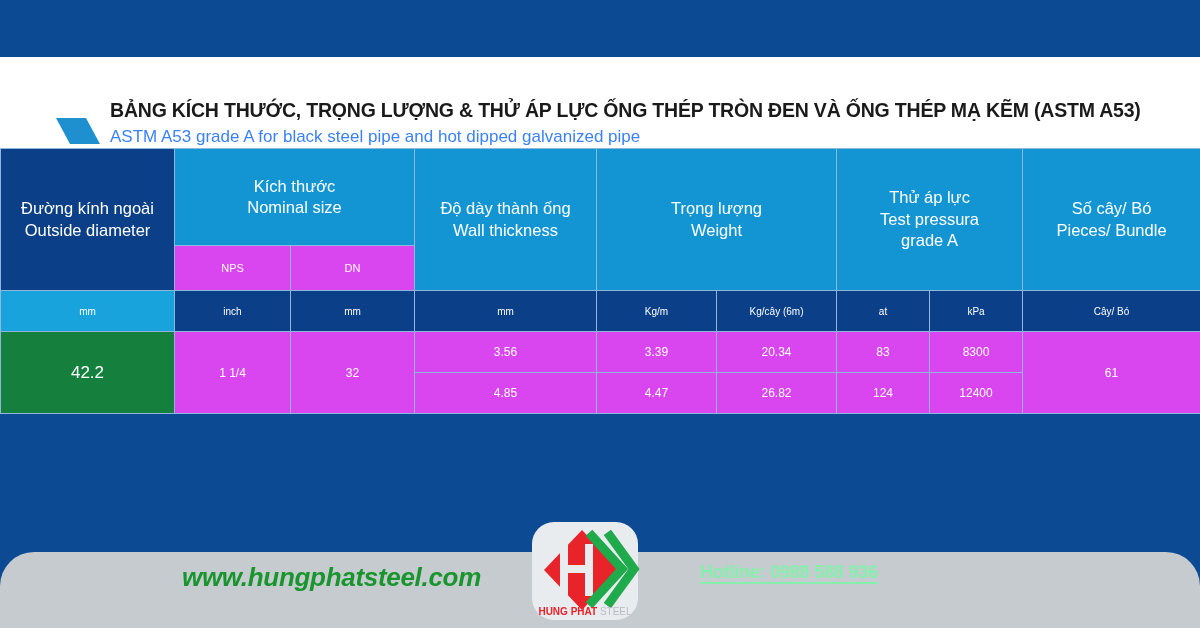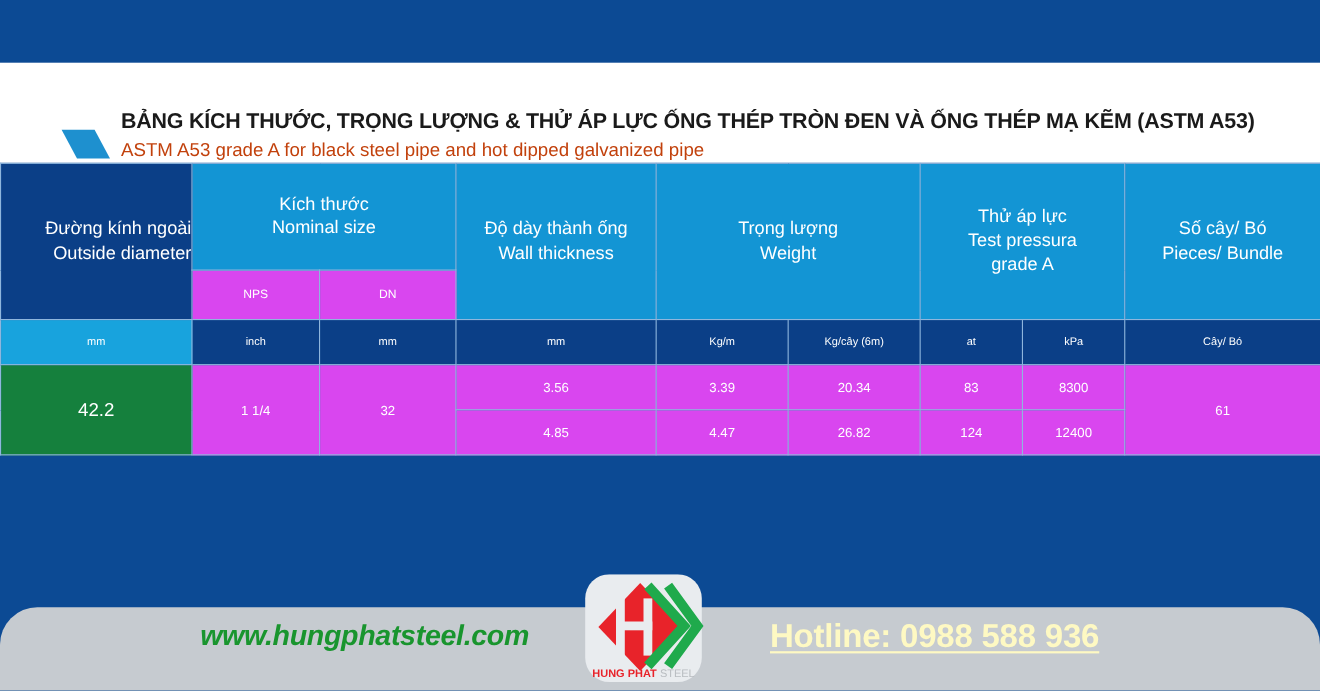--- a/index.html
+++ b/index.html
@@ -51,21 +51,21 @@
   .header-title {
     font-size: 19.5px;
     font-weight: bold;
     color: #1a1a1a;
     letter-spacing: -0.2px;
     line-height: 1.15;
     white-space: nowrap;
   }
   .header-sub {
     font-size: 17px;
-    color: #c2410c;
+    color: #3b82f6;
     line-height: 1.3;
     margin-top: 4px;
     white-space: nowrap;
   }
 
   
   .table-wrap {
     position: absolute;
     left: 0;
     top: 148px;
@@ -84,21 +84,21 @@
     font-weight: normal;
     padding: 0;
   }
 
   .hdr-main {
     height: 96px;
     font-size: 16.5px;
     line-height: 1.3;
     background: #1395d4;
   }
-  .hdr-main.dark { background: #0b3f87; text-align: right; }
+  .hdr-main.dark { background: #0b3f87; }
   .hdr-sub {
     height: 44px;
     font-size: 11px;
     background: #d946ef;
   }
   .unit-row td {
     height: 40px;
     font-size: 10px;
     background: #0b3f87;
   }
@@ -141,23 +141,23 @@
     font-size: 26px;
     font-weight: bold;
     color: #19952e;
     letter-spacing: -0.3px;
     font-style: italic;
   }
   .footer-hotline {
     position: absolute;
     left: 700px;
     top: 562px;
-    font-size: 30px;
+    font-size: 18px;
     font-weight: bold;
-    color: #fef9c3;
+    color: #86efac;
     letter-spacing: -0.2px;
     text-decoration: underline;
     text-decoration-thickness: 2px;
     text-underline-offset: 4px;
     text-align: center;
   }
 
   
   .logo {
     position: absolute;

